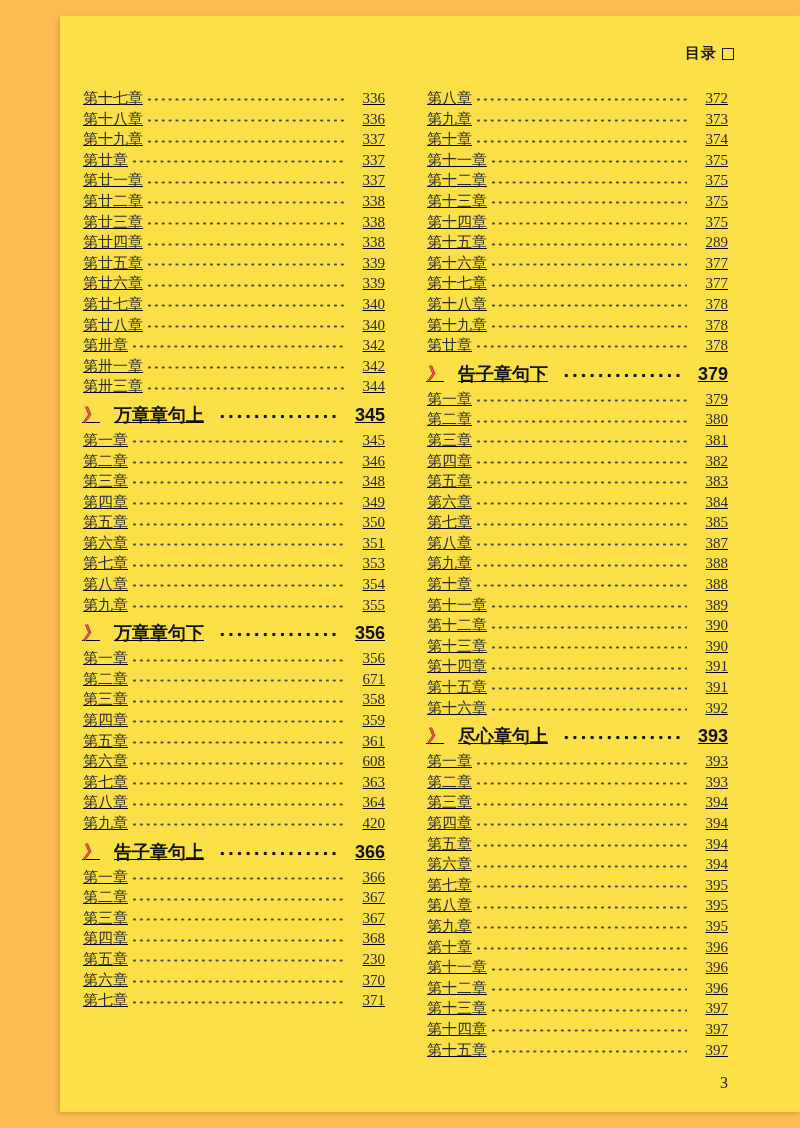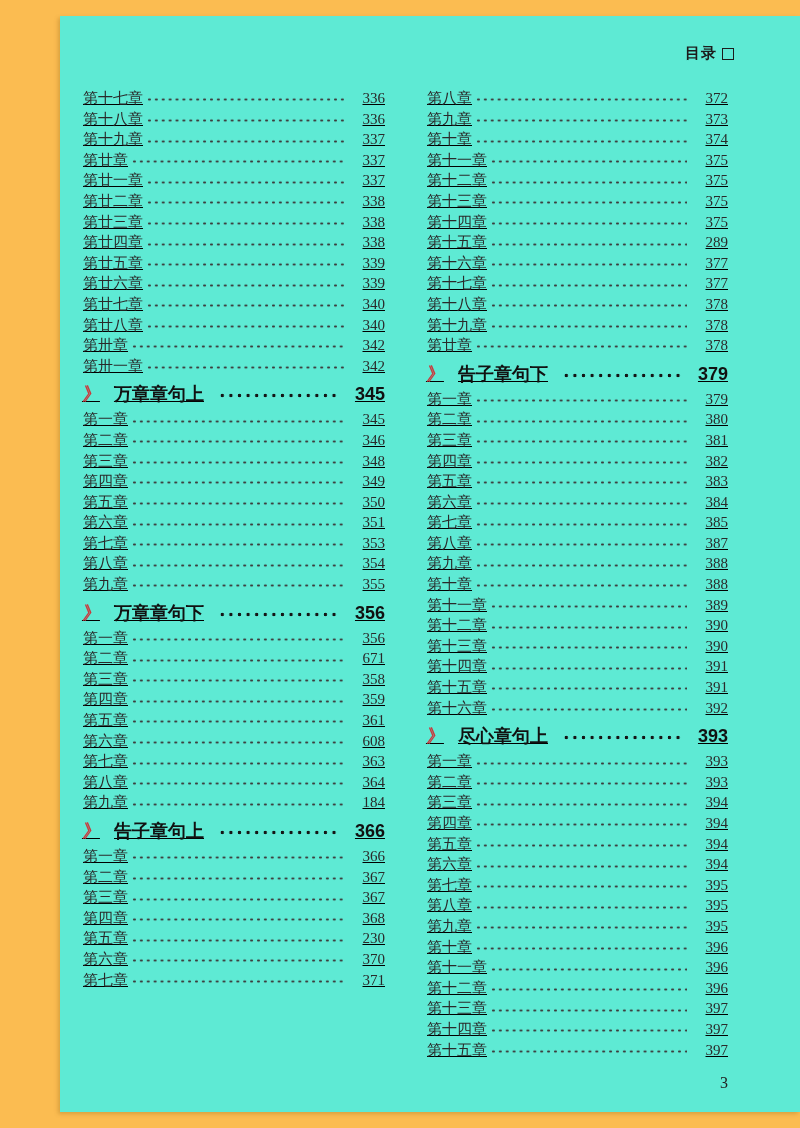--- a/index.html
+++ b/index.html
@@ -7,21 +7,21 @@
   body {
     font-family: "Liberation Serif", "DejaVu Serif", serif;
     background: #FBBC51;
     position: relative;
     overflow: hidden;
   }
   .page {
     position: absolute;
     left: 60px; top: 16px;
     width: 740px; height: 1096px;
-    background: #5eead4;
+    background: #fde047;
     box-shadow: -2px 2px 4px rgba(120,80,10,0.25);
   }
   .page-header {
     position: absolute;
     top: 28px; right: 66px;
     font-family: "Liberation Sans", "DejaVu Sans", sans-serif;
     font-weight: bold;
     font-size: 15px;
     color: #1c1c1c;
     letter-spacing: 1px;
@@ -182,20 +182,25 @@
         <div class="row entry">
           <span class="label">第卅章</span>
           <span class="leader"></span>
           <span class="pagenum">342</span>
         </div>
         <div class="row entry">
           <span class="label">第卅一章</span>
           <span class="leader"></span>
           <span class="pagenum">342</span>
         </div>
+        <div class="row entry">
+          <span class="label">第卅三章</span>
+          <span class="leader"></span>
+          <span class="pagenum">344</span>
+        </div>
         <div class="row section">
           <span class="mark">》</span>
           <span class="label">万章章句上</span>
           <span class="leader"></span>
           <span class="pagenum">345</span>
         </div>
         <div class="row entry">
           <span class="label">第一章</span>
           <span class="leader"></span>
           <span class="pagenum">345</span>
@@ -282,21 +287,21 @@
           <span class="pagenum">363</span>
         </div>
         <div class="row entry">
           <span class="label">第八章</span>
           <span class="leader"></span>
           <span class="pagenum">364</span>
         </div>
         <div class="row entry">
           <span class="label">第九章</span>
           <span class="leader"></span>
-          <span class="pagenum">184</span>
+          <span class="pagenum">420</span>
         </div>
         <div class="row section">
           <span class="mark">》</span>
           <span class="label">告子章句上</span>
           <span class="leader"></span>
           <span class="pagenum">366</span>
         </div>
         <div class="row entry">
           <span class="label">第一章</span>
           <span class="leader"></span>

